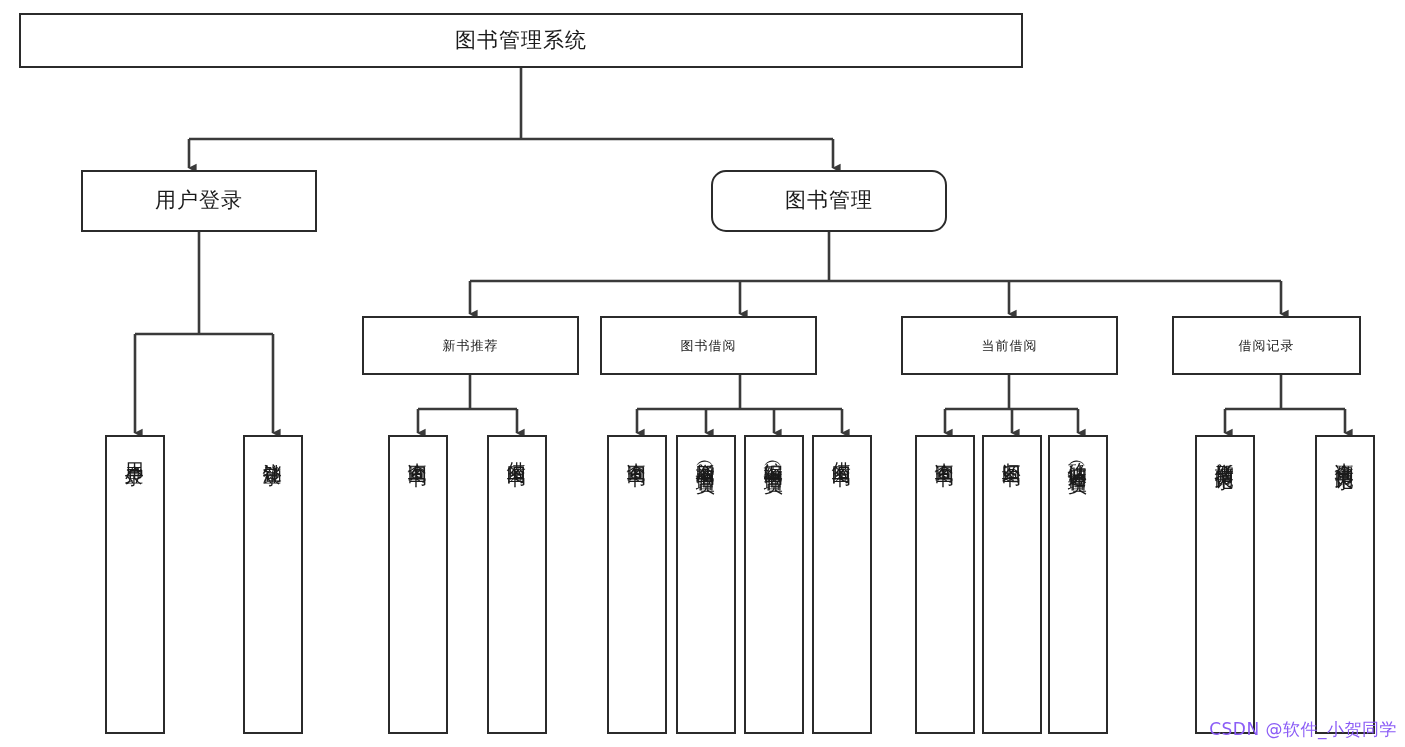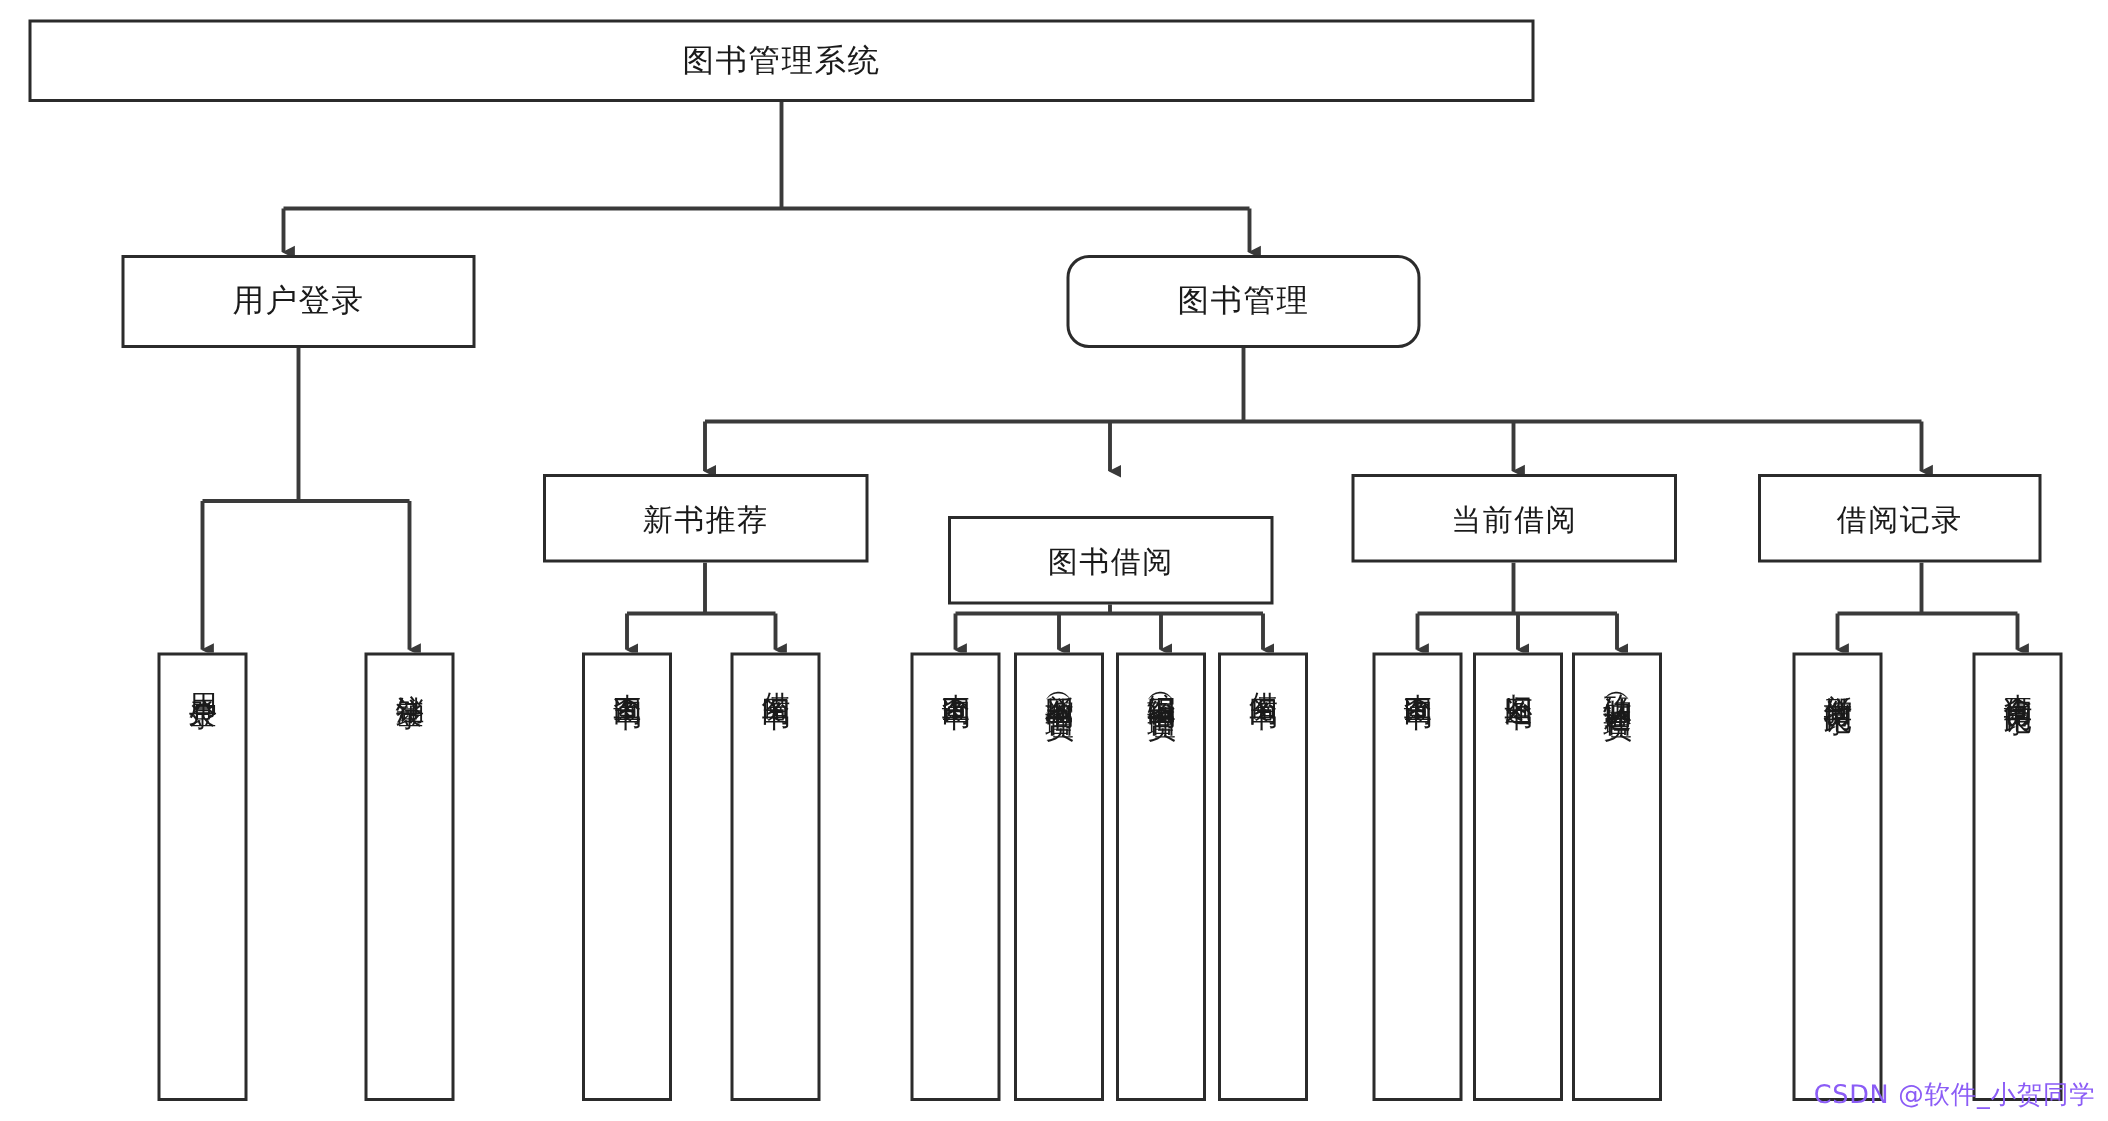--- a/index.html
+++ b/index.html
@@ -35,21 +35,21 @@
     align-items: center;
     justify-content: center;
     color: #1a1a1a;
   }
   .node.h {
     font-size: 21px;
     letter-spacing: 1px;
     line-height: 1.2;
   }
   .node.h.small {
-    font-size: 20px;
+    font-size: 13px;
   }
   .node.leaf {
     padding: 10px 0 10px 0;
     align-items: flex-start;
     justify-content: center;
   }
   .vtext {
     writing-mode: vertical-rl;
     text-orientation: upright;
     font-size: 19px;
@@ -131,21 +131,21 @@
   <div class="node h" style="left:81px; top:170px; width:236px; height:62px;">
     <span>用户登录</span>
   </div>
   <div class="node h" style="left:711px; top:170px; width:236px; height:62px;border-radius:15px;">
     <span>图书管理</span>
   </div>
 
   <div class="node h small" style="left:362px; top:316px; width:217px; height:59px;">
     <span>新书推荐</span>
   </div>
-  <div class="node h small" style="left:632px; top:316px; width:217px; height:59px;margin-top:28px;">
+  <div class="node h small" style="left:600px; top:316px; width:217px; height:59px;">
     <span>图书借阅</span>
   </div>
   <div class="node h small" style="left:901px; top:316px; width:217px; height:59px;">
     <span>当前借阅</span>
   </div>
   <div class="node h small" style="left:1172px; top:316px; width:189px; height:59px;">
     <span>借阅记录</span>
   </div>
 
   <div class="node leaf" style="left:105px; top:435px; width:60px; height:299px;">

